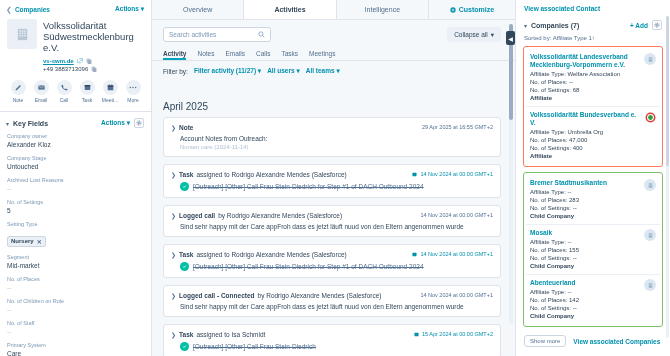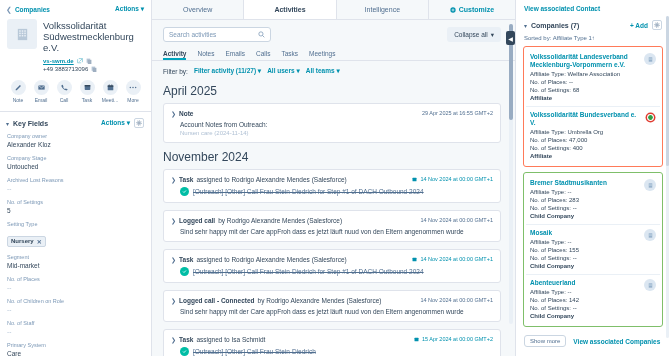--- a/index.html
+++ b/index.html
@@ -136,21 +136,21 @@
   }
 
   .filter-row {
     display: flex; align-items: center; gap: 6px;
     padding: 6px 11px 5px 11px; font-size: 6.5px;
   }
   .filter-lbl { color: #33475b; }
   .filter-link { color: #0091ae; font-weight: bold; }
 
   .feed { flex: 1; overflow: hidden; padding: 0 14px 0 11px; }
-  .month { font-size: 12px; color: #33475b; margin: 4px 0 5px 0; }
+  .month { font-size: 10px; color: #33475b; margin: 21px 0 5px 0; }
   .card {
     background: #fff; border: 1px solid #dfe3eb; border-radius: 3px;
     padding: 6px 7px; margin-bottom: 7px;
   }
   .card-top {
     display: flex; align-items: flex-start; justify-content: space-between; gap: 6px;
   }
   .card-title { font-size: 6.5px; color: #33475b; display: flex; align-items: center; gap: 3px; }
   .card-title b { font-weight: bold; }
   .tw-chevron { color: #516f90; font-size: 6px; }
@@ -463,21 +463,20 @@
           <div class="card-title">
             <span class="tw-chevron">❯</span>
             <b>Note</b>
           </div>
           <div class="card-date">29 Apr 2025 at 16:55 GMT+2</div>
         </div>
         <div class="card-body">Account Notes from Outreach:</div>
         <div class="card-sub">Nursen care (2024-11-14)</div>
       </div>
 
-      <div class="month">November 2024</div>
 
       <div class="card">
         <div class="card-top">
           <div class="card-title">
             <span class="tw-chevron">❯</span>
             <b>Task</b>
             <span>assigned to Rodrigo Alexandre Mendes (Salesforce)</span>
           </div>
           <div class="card-date teal">
             <svg width="5" height="5" viewBox="0 0 10 10">

